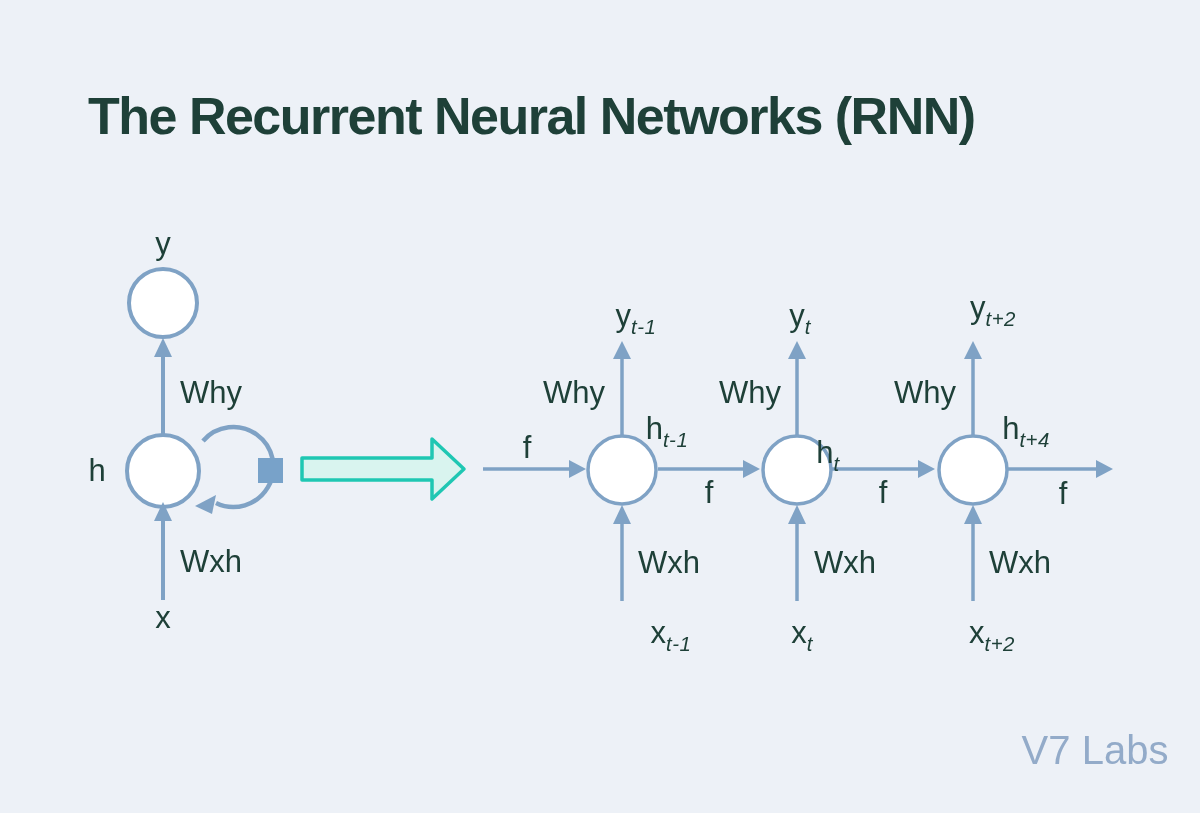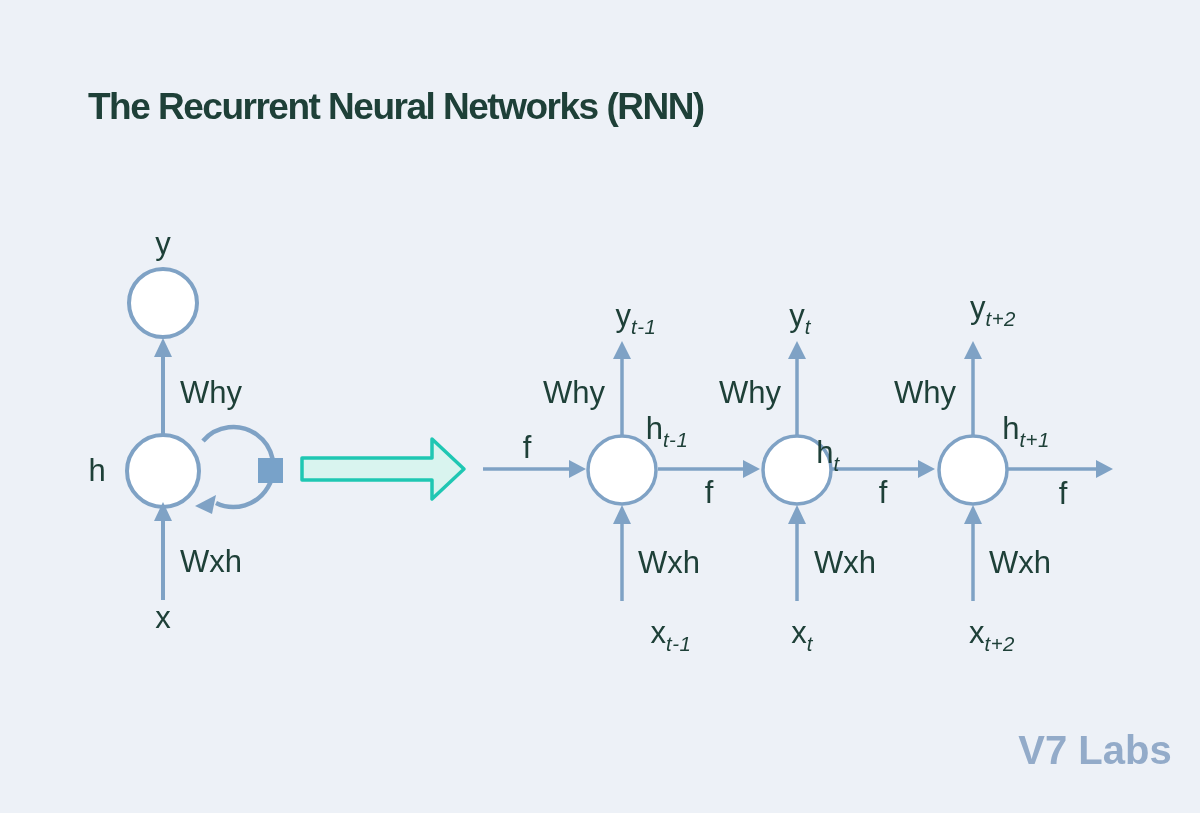--- a/index.html
+++ b/index.html
@@ -9,21 +9,21 @@
     width: 1200px;
     height: 813px;
     background: var(--bg, #edf1f7);
     overflow: hidden;
   }
   .title {
     position: absolute;
     left: 88px;
     top: 86px;
     margin: 0;
-    font-size: 37px;
+    font-size: 52px;
     font-weight: 700;
     letter-spacing: -1.5px;
     color: var(--ink, #1e4038);
     white-space: nowrap;
   }
   svg.diagram { position: absolute; left: 0; top: 0; }
   .node { fill: var(--node_fill, #fff); stroke: var(--line, #7fa2c5); stroke-width: 4; }
   .node-thin { stroke-width: 3.5; }
   .wire { stroke: var(--line, #7fa2c5); stroke-width: 4; fill: none; }
   .wire-thin { stroke-width: 3.5; }
@@ -50,21 +50,20 @@
     top: 0.40em;
     margin-left: 0;
     letter-spacing: 0.5px;
   }
   .watermark {
     position: absolute;
     transform: translate(-50%, -50%);
     font-size: 40px;
     color: var(--watermark, #93abc9);
     white-space: nowrap;
-    font-weight: bold;
   }
 </style>
 </head>
 <body>
 
 <div class="stage">
 
   <h1 class="title">The Recurrent Neural Networks (RNN)</h1>
 
   <svg class="diagram" width="1200" height="813" viewBox="0 0 1200 813">
@@ -129,20 +128,20 @@
 
   <div class="lbl" style="left:800px; top:315px"><span>y</span><span class="sub">t</span></div>
   <div class="lbl" style="left:750px; top:392px">Why</div>
   <div class="lbl" style="left:828px; top:452px"><span>h</span><span class="sub">t</span></div>
   <div class="lbl" style="left:883px; top:492px">f</div>
   <div class="lbl" style="left:845px; top:562px">Wxh</div>
   <div class="lbl" style="left:802px; top:632px"><span>x</span><span class="sub">t</span></div>
 
   <div class="lbl" style="left:993px; top:307px"><span>y</span><span class="sub">t+2</span></div>
   <div class="lbl" style="left:925px; top:392px">Why</div>
-  <div class="lbl" style="left:1026px; top:428px"><span>h</span><span class="sub">t+1</span></div>
+  <div class="lbl" style="left:1026px; top:428px"><span>h</span><span class="sub">t+4</span></div>
   <div class="lbl" style="left:1063px; top:493px">f</div>
   <div class="lbl" style="left:1020px; top:562px">Wxh</div>
   <div class="lbl" style="left:992px; top:632px"><span>x</span><span class="sub">t+2</span></div>
 
   <div class="watermark" style="left:1095px; top:750px">V7 Labs</div>
 
 </div>
 
 </body></html>

